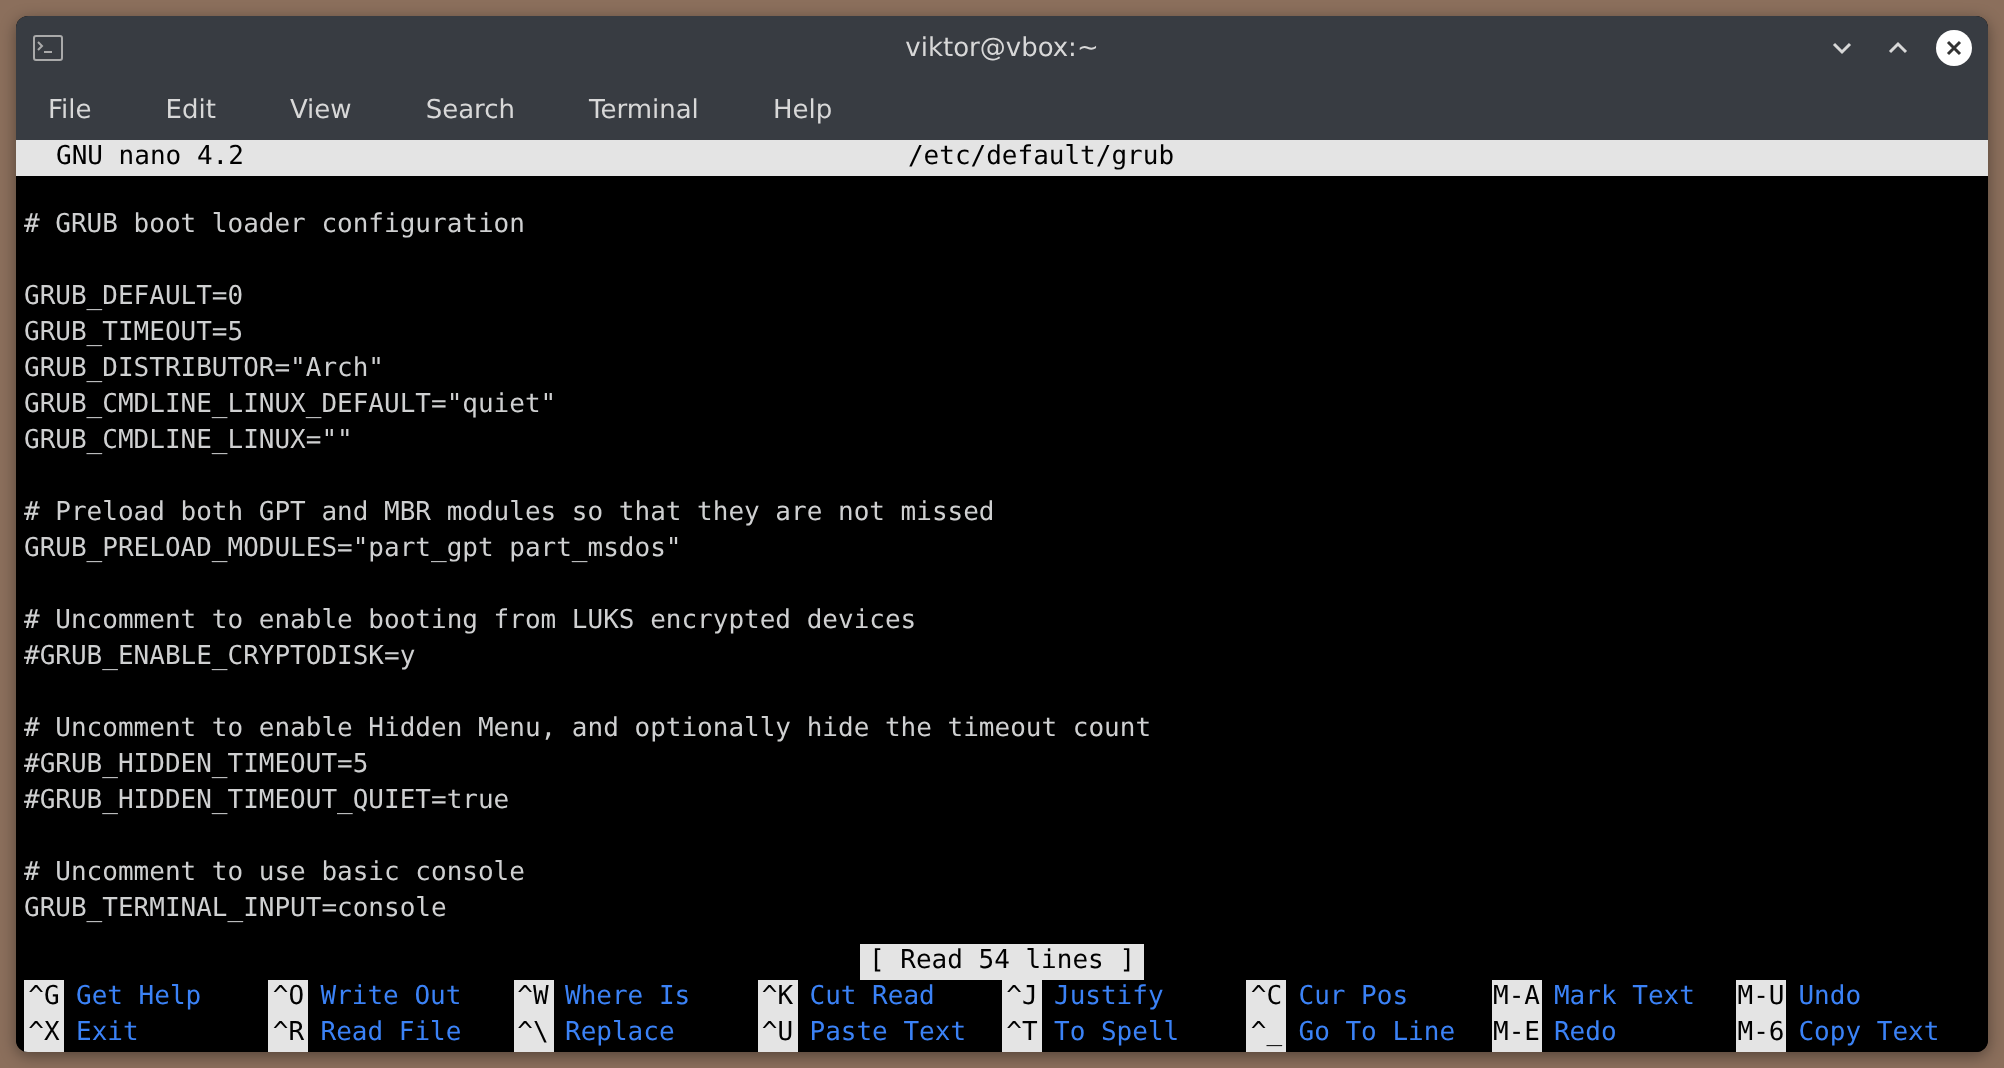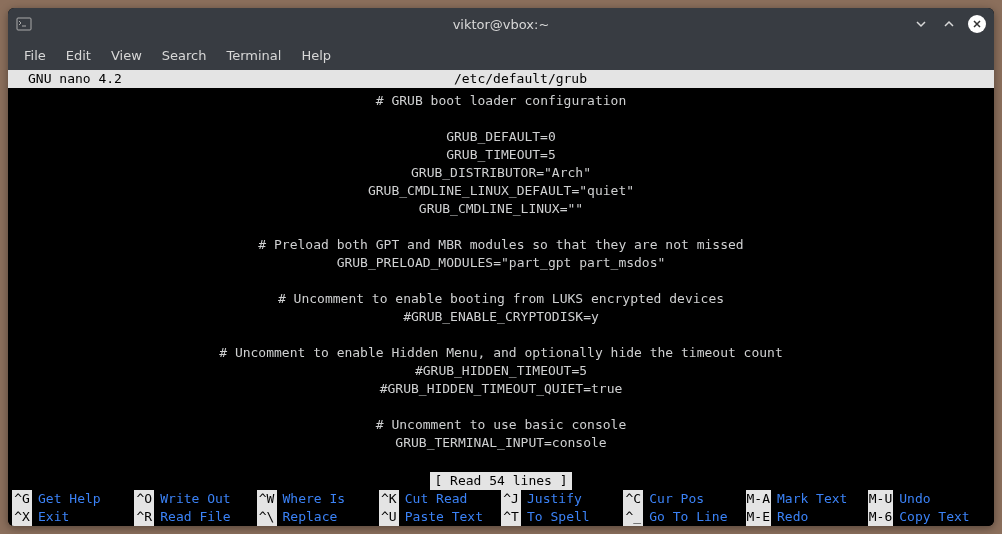--- a/index.html
+++ b/index.html
@@ -65,21 +65,21 @@
       background: #fff;
       color: #333;
       border-radius: 50%;
     }
     .menubar {
       height: 30px;
       background: #383c42;
       display: flex;
       align-items: center;
       padding: 0 6px;
-      gap: 0;
+      gap: 17px;
     }
     .menubar-item {
       color: #d8d8d8;
       font-family: "DejaVu Sans", sans-serif;
       font-size: 13px;
       padding: 5px 10px;
       cursor: pointer;
     }
     .menubar-item:first-child{
         text-decoration: underline;
@@ -103,23 +103,22 @@
     }
     .header-left { padding-left: 20px; }
     .header-center {
       position: absolute;
       left: 0; right: 0;
       text-align: center;
       pointer-events: none;
       padding-left: 39px;
     }
     .content {
-      padding: 4px 4px 0 4px;
+      padding: 16px 4px 0 4px;
       white-space: pre;
-      text-align: center;
     }
     .status-line {
       position: absolute;
       bottom: 36px;
       left: 0; right: 0;
       text-align: center;
       height: 18px;
     }
     .status-inner {
       background: #e4e4e4;

